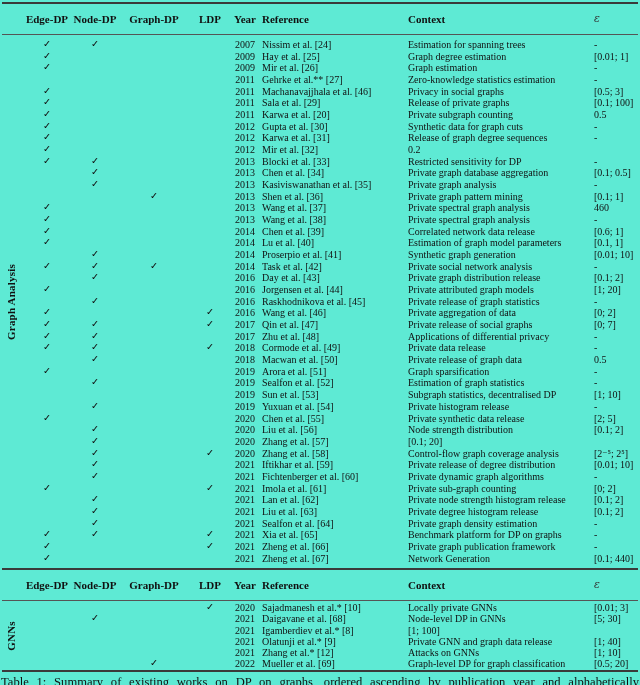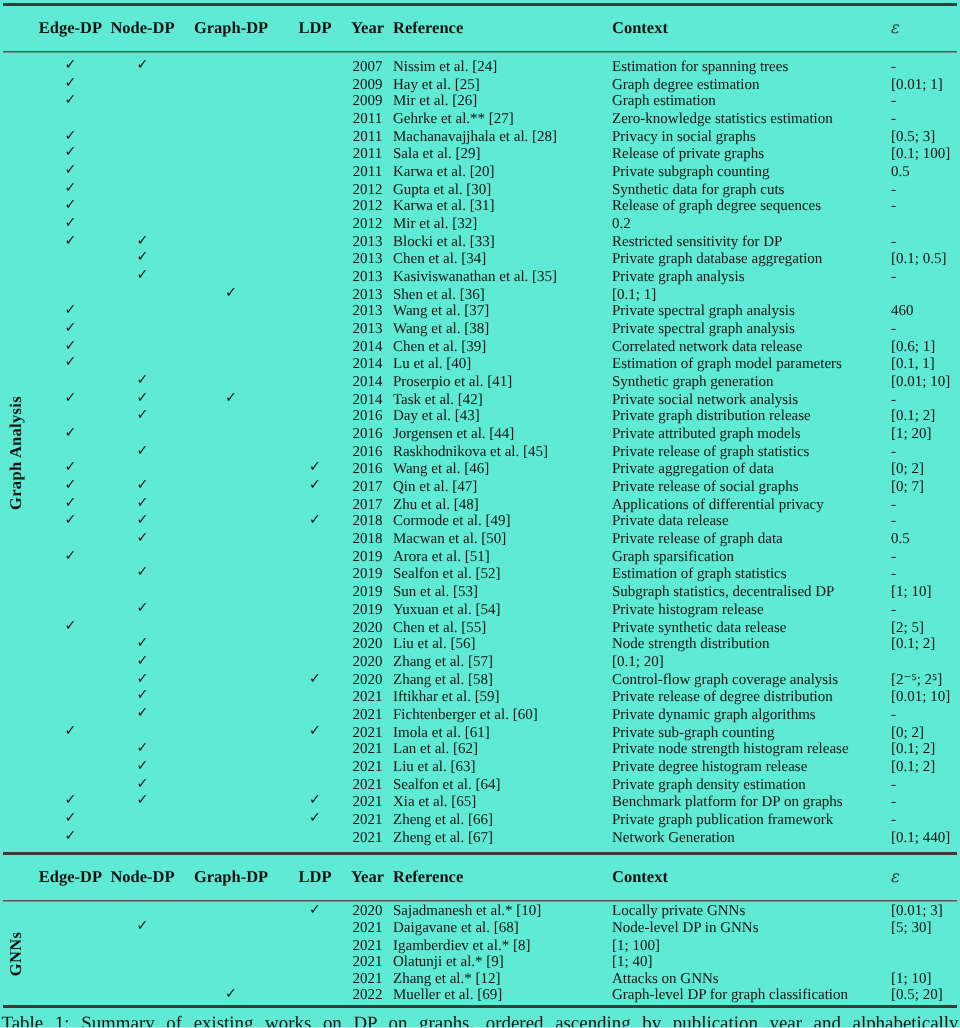--- a/index.html
+++ b/index.html
@@ -128,21 +128,21 @@
     <div class="c lft">-</div>
   </div>
 
   <div class="row drow">
     <div class="c"></div>
     <div class="c check">✓</div>
     <div class="c check"></div>
     <div class="c check"></div>
     <div class="c check"></div>
     <div class="c ctr">2011</div>
-    <div class="c lft">Machanavajjhala et al. [28]</div>
+    <div class="c lft">Machanavajjhala et al. [46]</div>
     <div class="c lft">Privacy in social graphs</div>
     <div class="c lft">[0.5; 3]</div>
   </div>
 
   <div class="row drow">
     <div class="c"></div>
     <div class="c check">✓</div>
     <div class="c check"></div>
     <div class="c check"></div>
     <div class="c check"></div>
@@ -236,20 +236,21 @@
   </div>
 
   <div class="row drow">
     <div class="c"></div>
     <div class="c check"></div>
     <div class="c check"></div>
     <div class="c check">✓</div>
     <div class="c check"></div>
     <div class="c ctr">2013</div>
     <div class="c lft">Shen et al. [36]</div>
+    <div class="c lft">Private graph pattern mining</div>
     <div class="c lft">[0.1; 1]</div>
   </div>
 
   <div class="row drow">
     <div class="c"></div>
     <div class="c check">✓</div>
     <div class="c check"></div>
     <div class="c check"></div>
     <div class="c check"></div>
     <div class="c ctr">2013</div>
@@ -674,20 +675,21 @@
   </div>
 
   <div class="row drow">
     <div class="c"></div>
     <div class="c check"></div>
     <div class="c check"></div>
     <div class="c check"></div>
     <div class="c check"></div>
     <div class="c ctr">2021</div>
     <div class="c lft">Olatunji et al.* [9]</div>
+    <div class="c lft">Private GNN and graph data release</div>
     <div class="c lft">[1; 40]</div>
   </div>
 
   <div class="row drow">
     <div class="c"></div>
     <div class="c check"></div>
     <div class="c check"></div>
     <div class="c check"></div>
     <div class="c check"></div>
     <div class="c ctr">2021</div>

